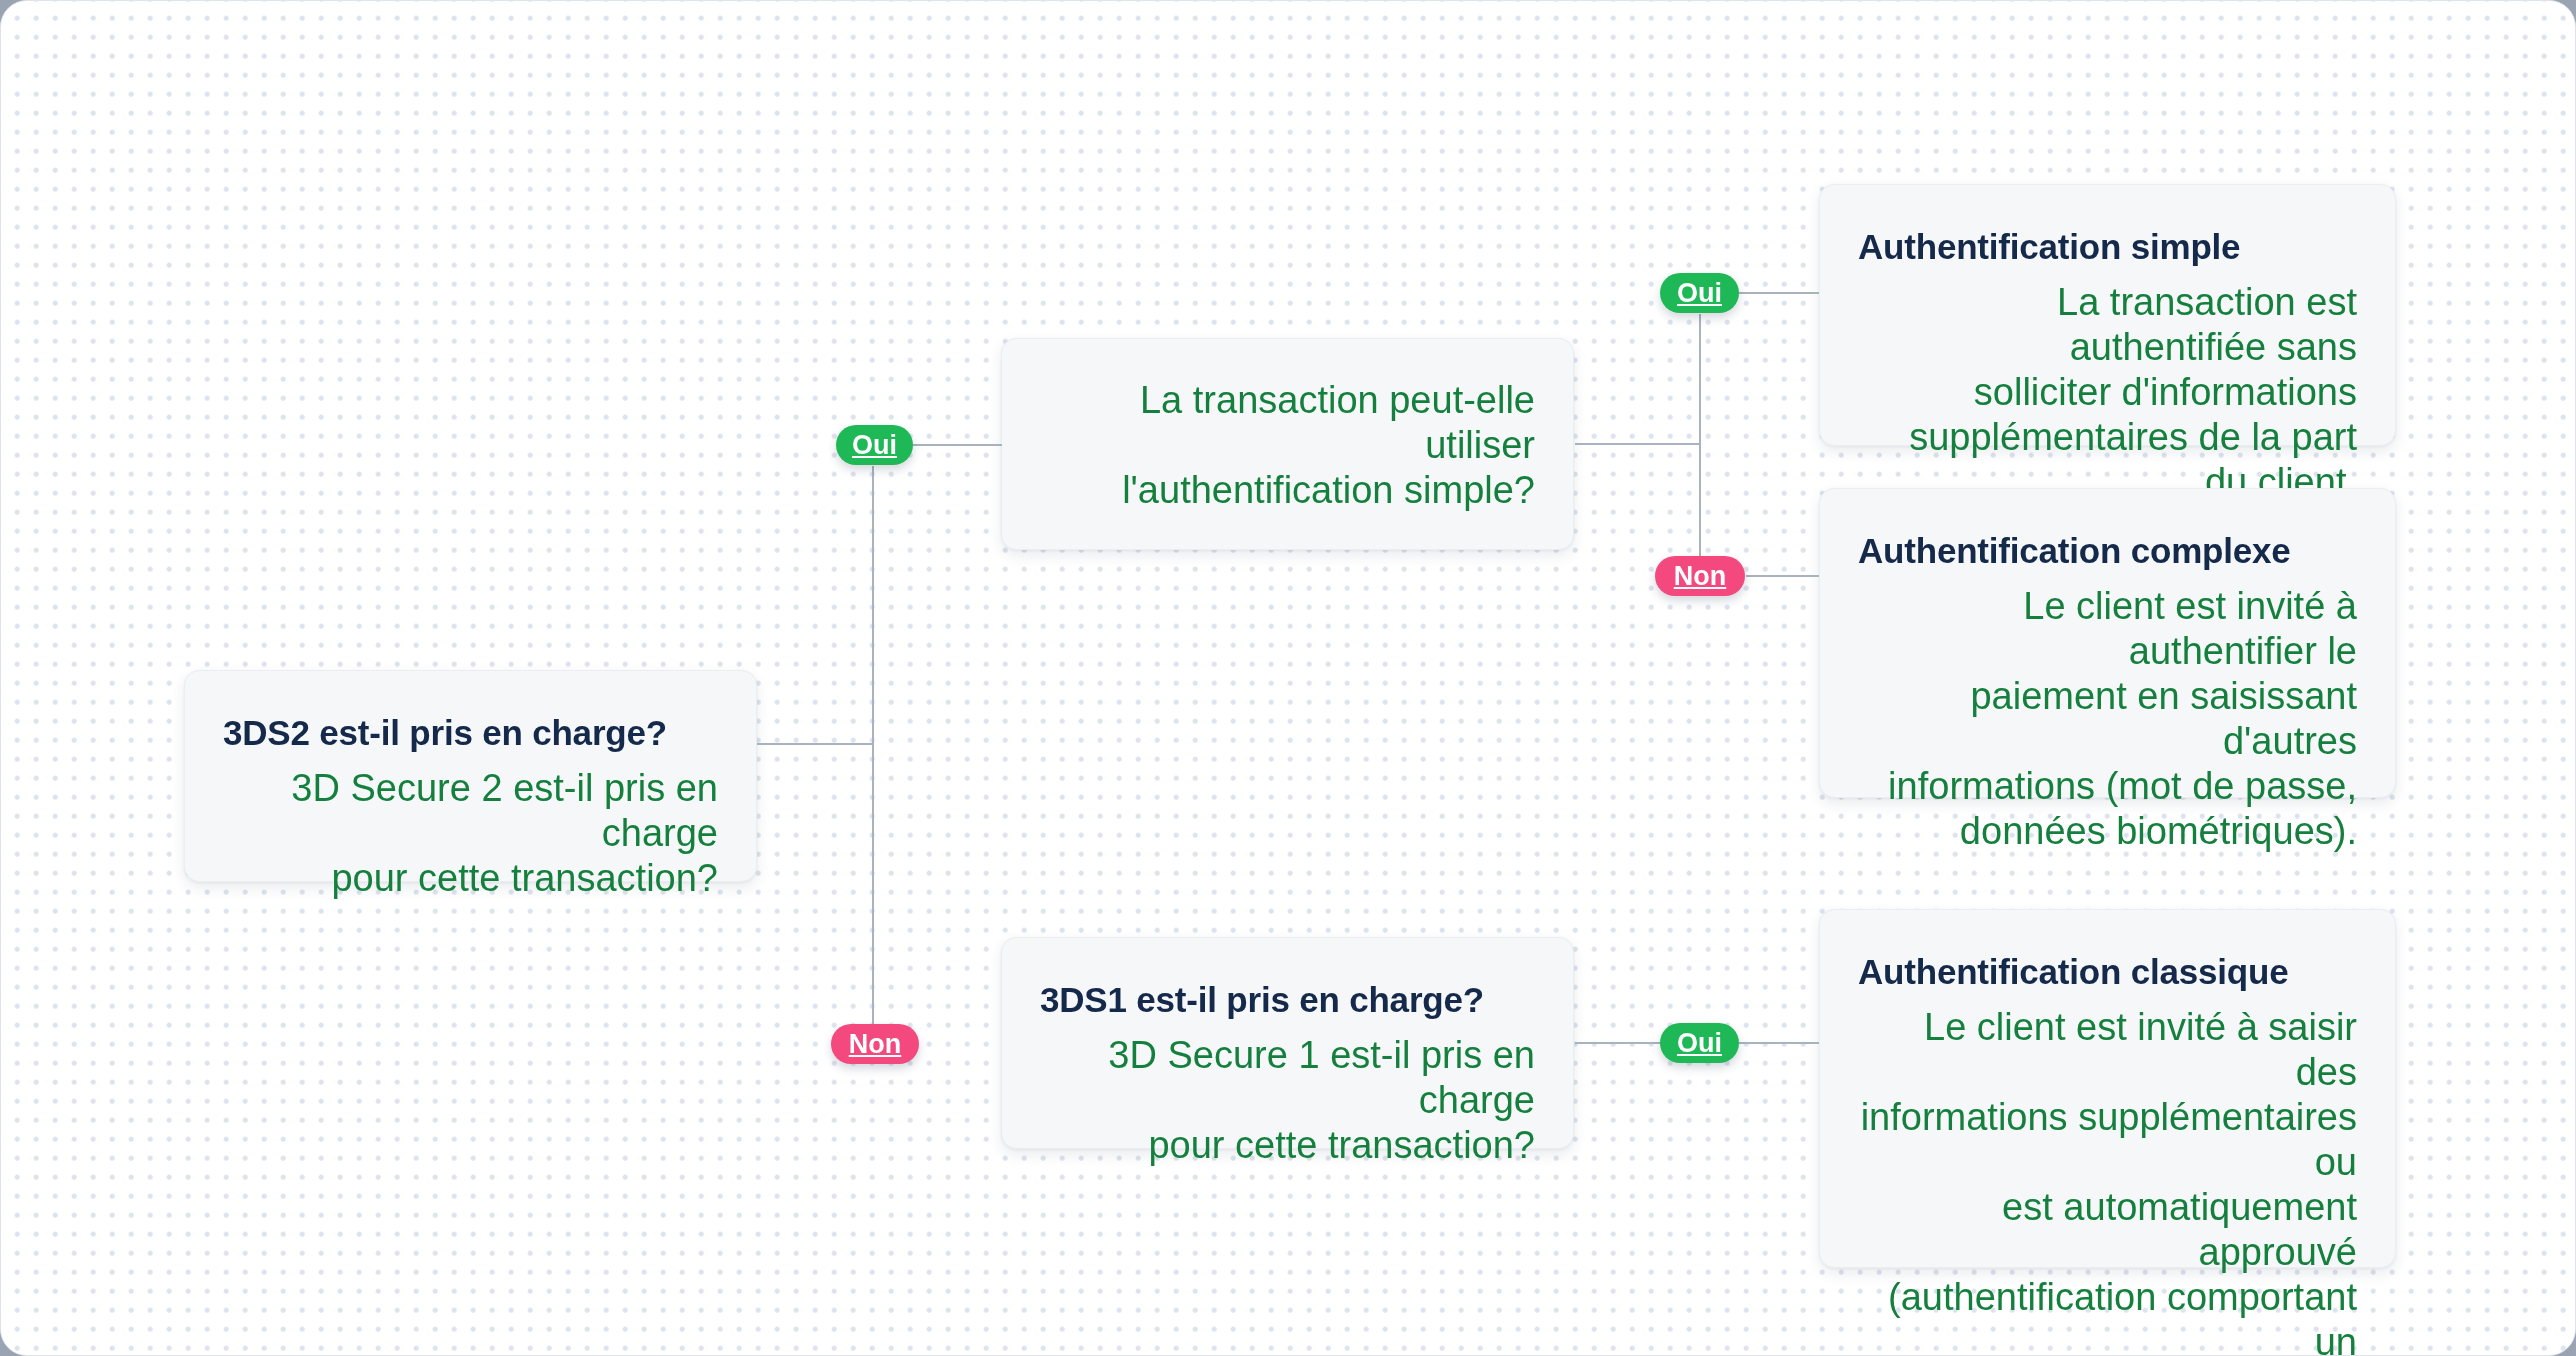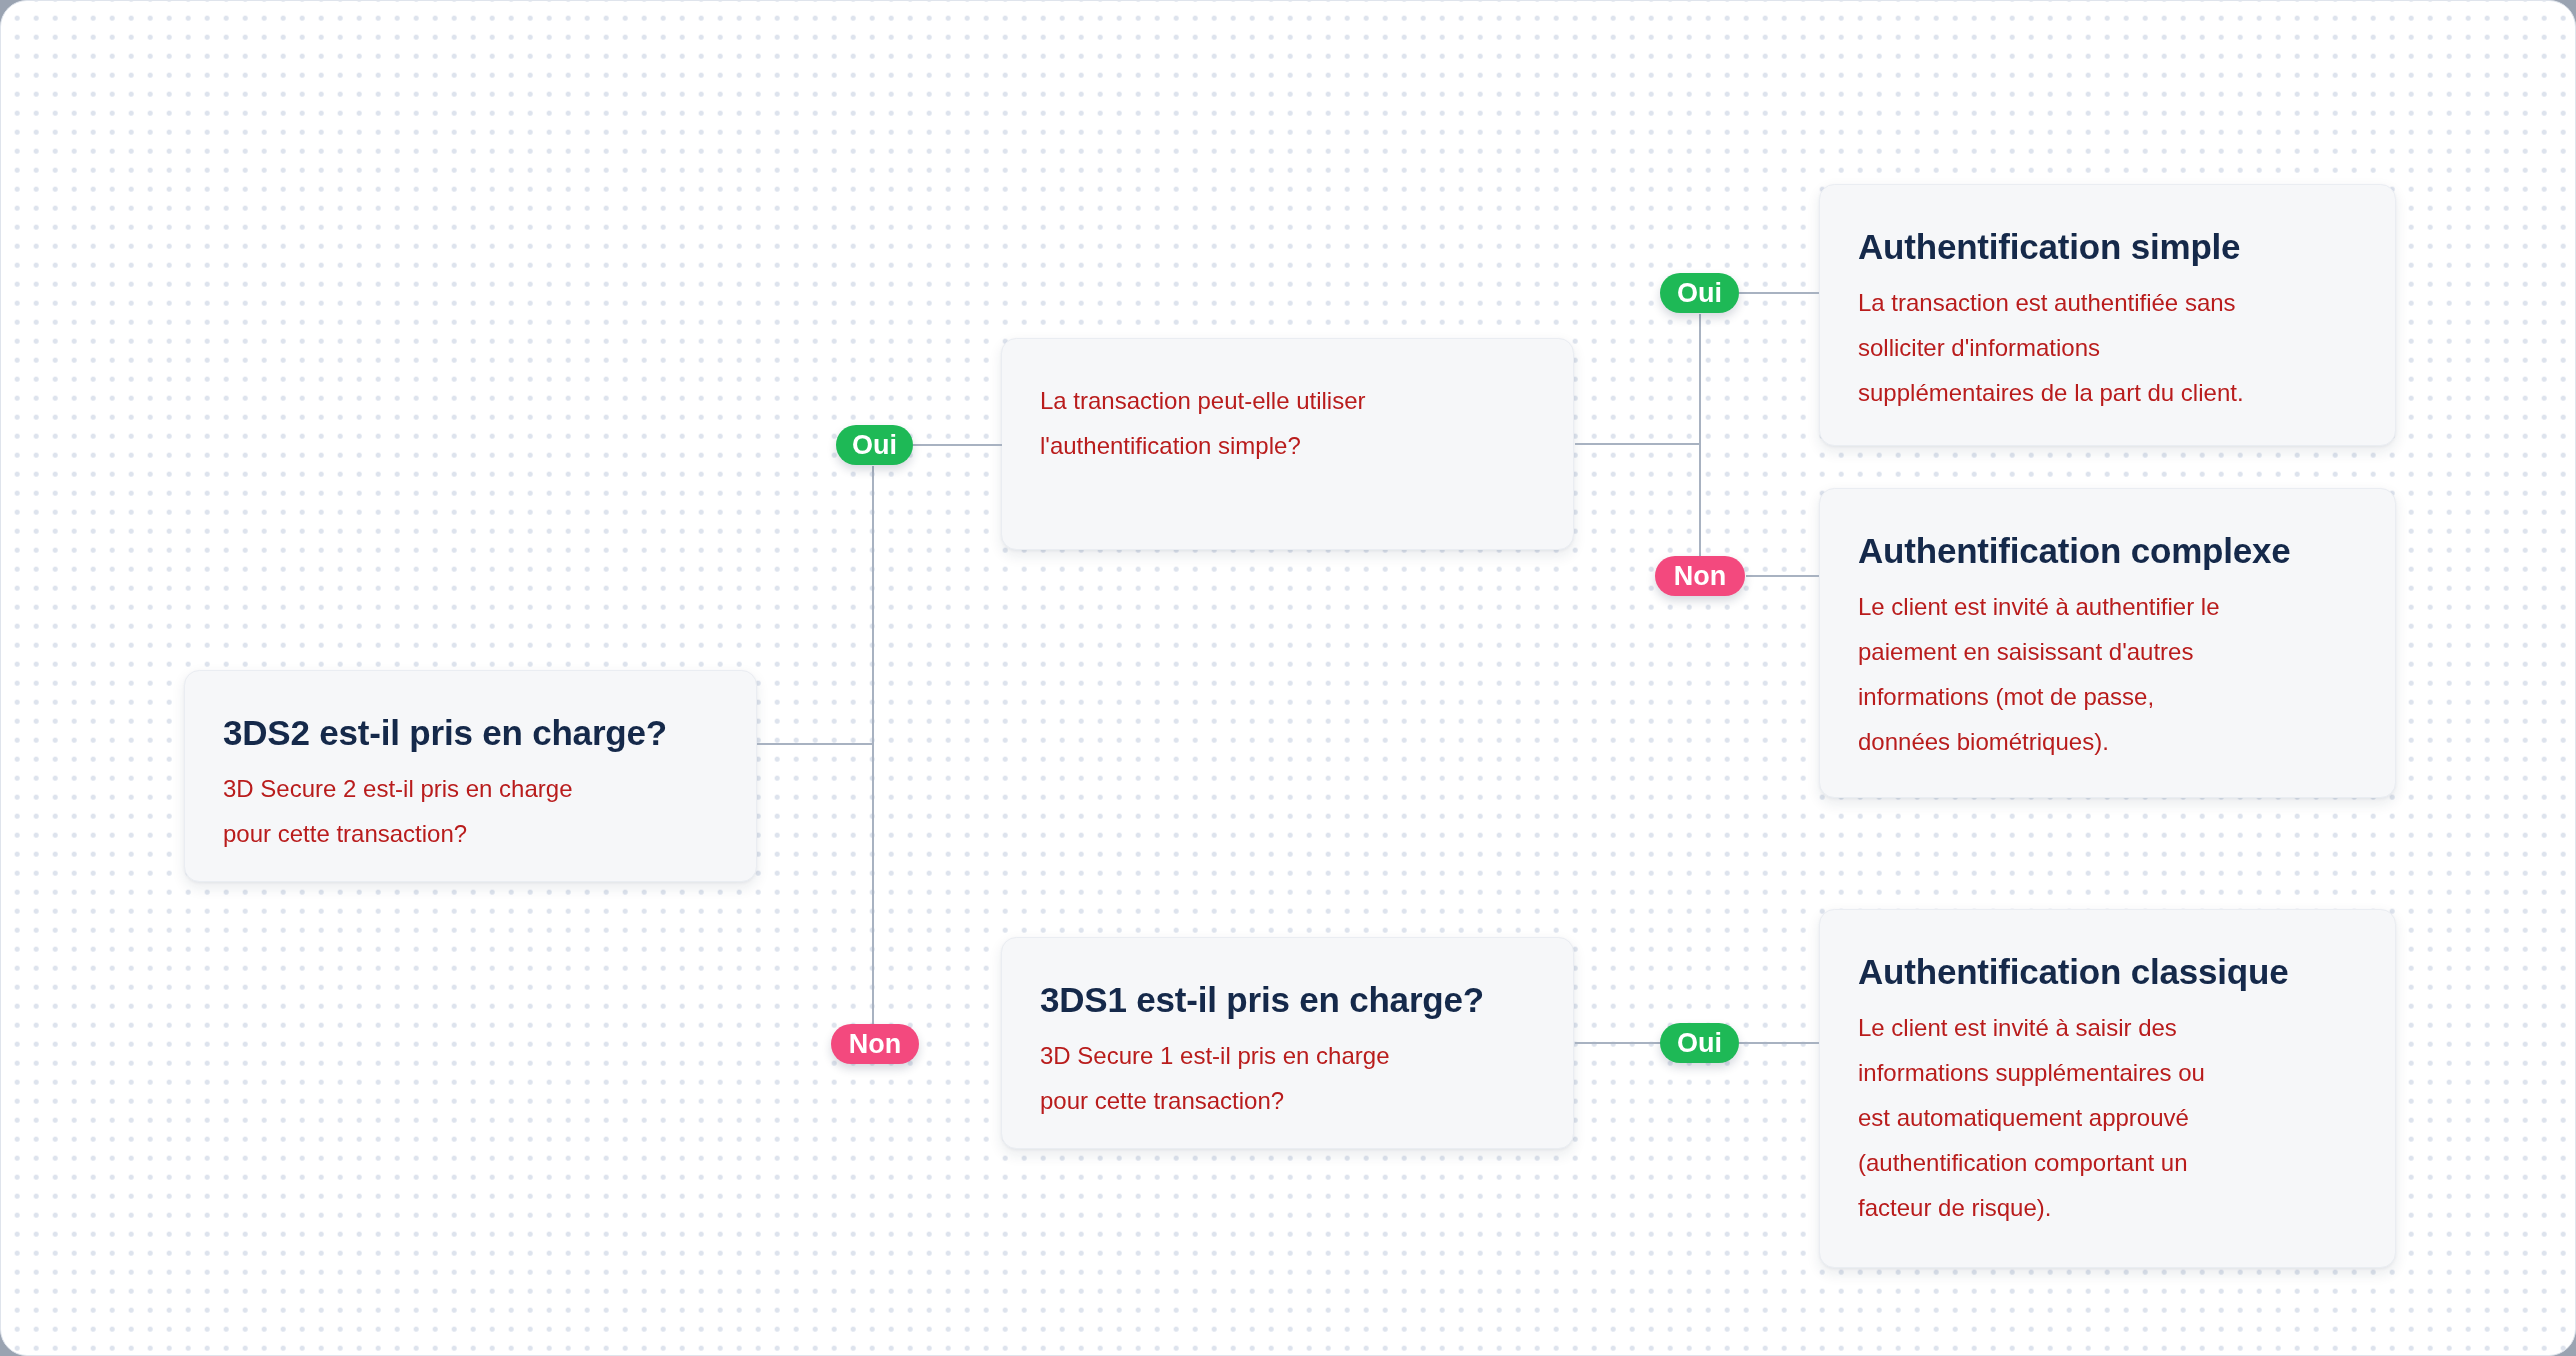--- a/index.html
+++ b/index.html
@@ -32,24 +32,25 @@
   }
   .card-title {
     font-size: 35px;
     line-height: 46px;
     font-weight: 700;
     color: #15294a;
     letter-spacing: -0.2px;
     margin-bottom: 9.6px;
   }
   .card-body {
-    font-size: 24px;
+    font-size: 38px;
     line-height: 45px;
-    color: #b91c1c;
+    color: #15803d;
     white-space: pre-line;
+    text-align: right;
   }
   #card-q1 { left: 183px;  top: 638px; width: 573px; height: 212px; margin-top: 31px; }
   #card-q2 { left: 1000px; top: 337px; width: 573px; height: 212px; }
   #card-q3 { left: 1000px; top: 936px; width: 573px; height: 212px; }
   #card-r1 { left: 1818px; top: 183px; width: 577px; height: 262px; }
   #card-r2 { left: 1818px; top: 487px; width: 577px; height: 310px; }
   #card-r3 { left: 1818px; top: 908px; width: 577px; height: 359px; }
 
   .pill {
     position: absolute;
@@ -57,20 +58,21 @@
     height: 40px;
     display: flex;
     align-items: center;
     justify-content: center;
     border-radius: 20px;
     color: #ffffff;
     font-size: 27px;
     font-weight: 700;
     box-shadow: 0 4.8px 9.6px rgba(20, 40, 70, 0.18);
     z-index: 3;
+    text-decoration: underline;
   }
   .pill-yes { background: #1eb956; }
   .pill-no  { background: #f3497e; }
   #pill-root-yes { left: 835px;  top: 424px;  width: 77px; }
   #pill-root-no  { left: 830px;  top: 1023px; width: 88px; }
   #pill-flux-yes { left: 1659px; top: 272px;  width: 79px; }
   #pill-flux-no  { left: 1654px; top: 555px;  width: 90px; }
   #pill-ds1-yes  { left: 1659px; top: 1022px; width: 79px; }
 
   .line {

